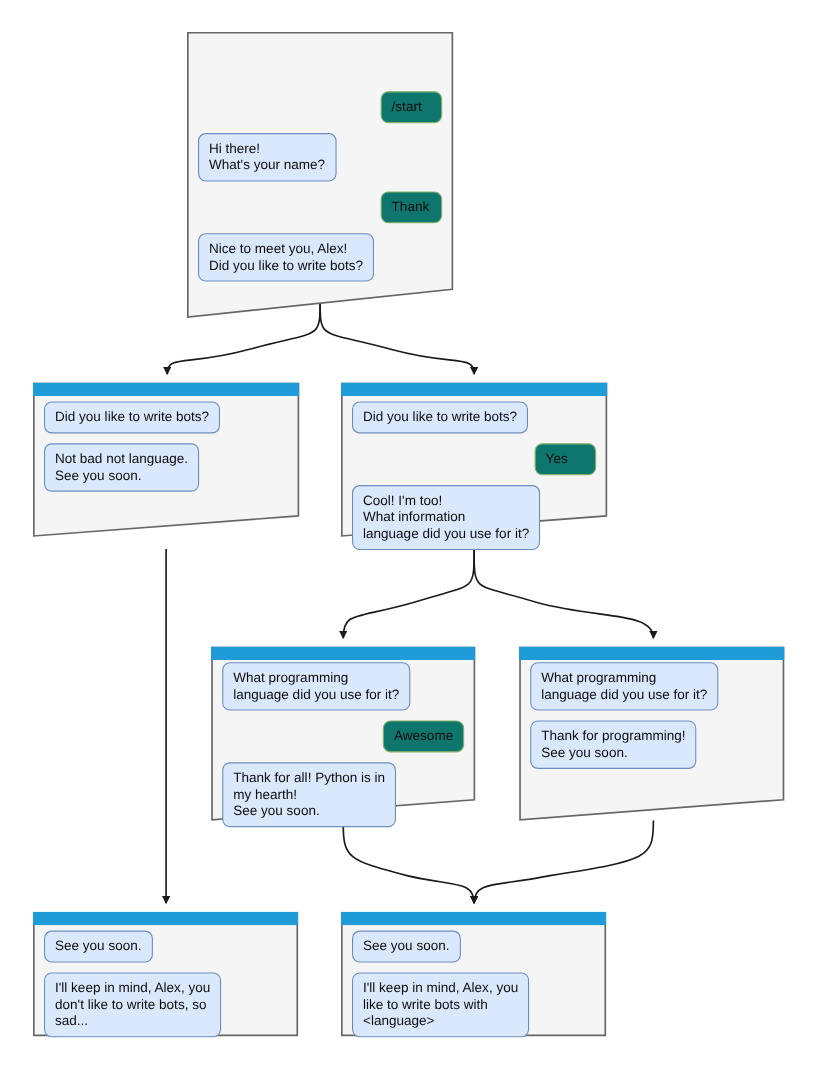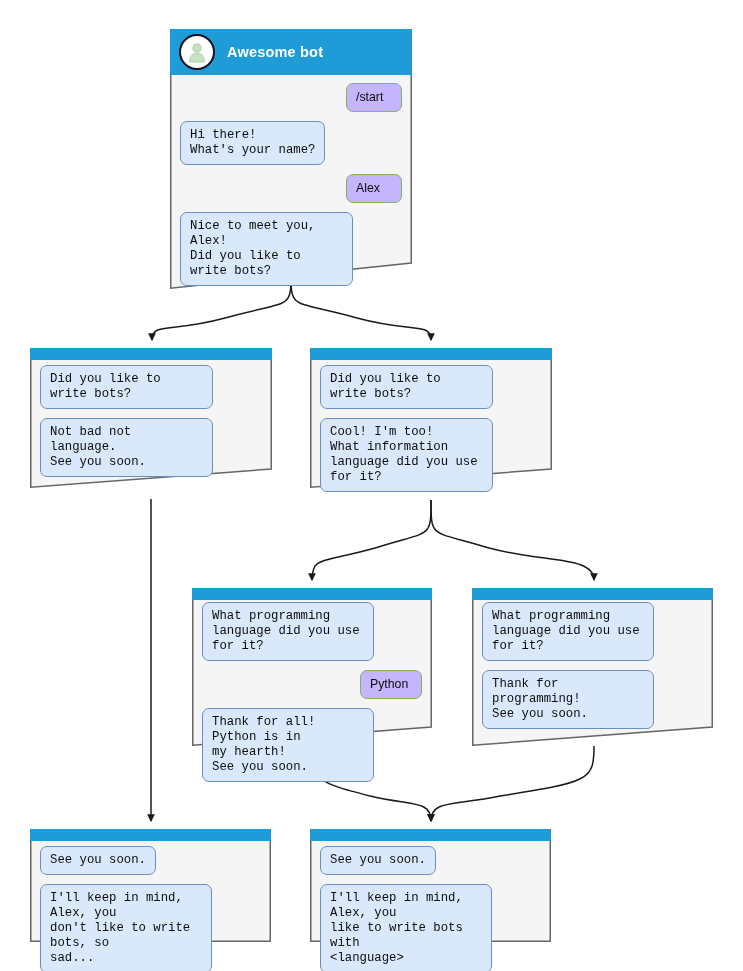--- a/index.html
+++ b/index.html
@@ -99,39 +99,39 @@
     left: 0;
     width: 100%;
     box-sizing: border-box;
     padding: 0 10px;
   }
 
   .msg-row {
     display: flex;
     margin-bottom: 9px;
   }
-  .msg-row.left  { justify-content: flex-start; font-family: Liberation Mono, monospace; }
+  .msg-row.left  { justify-content: flex-start; }
   .msg-row.right { justify-content: flex-end; }
 
   .bubble {
     font-size: 12.3px;
     line-height: 15px;
     color: #0c0c0c;
     padding: 6px 9px;
     border-radius: 7px;
     box-sizing: border-box;
     white-space: pre-line;
     max-width: 78%;
   }
   .bubble.bot {
     background: #dae8fc;
     border: 1px solid #6c8ebf;
   }
   .bubble.user {
-    background: #c4b5fd;
+    background: #0f766e;
     border: 1px solid #82b366;
     text-align: left;
     min-width: 56px;
   }
   .bubble.user.wide { min-width: 62px; }
 </style>
 </head>
 <body>
 
 <div id="canvas">
@@ -153,39 +153,30 @@
 
     <path d="M 312 748 C 312 780 316 782 370 796 C 412 806 431 800 431 821" fill="none" stroke="#1a1a1a" stroke-width="1.5" marker-end="url(#arrow)"></path>
     <path d="M 594 746 C 594 780 590 782 500 796 C 452 806 431 800 431 821" fill="none" stroke="#1a1a1a" stroke-width="1.5" marker-end="url(#arrow)"></path>
   </svg>
 
   <div class="card root" style="left:170px; top:29px; width:242px; height:260px;">
     <svg class="card-shape" viewBox="0 0 242 260" preserveAspectRatio="none">
       <polygon points="0.75,0.75 241.25,0.75 241.25,234 0.75,259.25" fill="#f5f5f5" stroke="#666666" stroke-width="1.5"></polygon>
     </svg>
     <div class="card-inner">
-      <div class="card-header">
-        <div class="avatar">
-          <svg width="22" height="22" viewBox="0 0 22 22" aria-hidden="true">
-            <circle cx="11" cy="7" r="4.1" fill="#c6e3c1" stroke="#a8cfa2" stroke-width="0.9"></circle>
-            <path d="M3.6 21 C3.6 14.6 7 12.2 11 12.2 C15 12.2 18.4 14.6 18.4 21 Z" fill="#c6e3c1" stroke="#a8cfa2" stroke-width="0.9"></path>
-          </svg>
-        </div>
-        <div class="bot-title">Awesome bot</div>
-      </div>
       <div class="msgs" style="top:54px;">
         <div class="msg-row right">
           <div class="bubble user">/start</div>
         </div>
         <div class="msg-row left">
           <div class="bubble bot">Hi there!
 What's your name?</div>
         </div>
         <div class="msg-row right">
-          <div class="bubble user">Alex</div>
+          <div class="bubble user">Thank</div>
         </div>
         <div class="msg-row left">
           <div class="bubble bot">Nice to meet you, Alex!
 Did you like to write bots?</div>
         </div>
       </div>
     </div>
   </div>
 
   <div class="card" style="left:30px; top:348px; width:242px; height:140px;">
@@ -209,20 +200,23 @@
   <div class="card" style="left:310px; top:348px; width:242px; height:140px;">
     <svg class="card-shape" viewBox="0 0 242 140" preserveAspectRatio="none">
       <polygon points="0.75,0.75 241.25,0.75 241.25,121 0.75,139.25" fill="#f5f5f5" stroke="#666666" stroke-width="1.5"></polygon>
     </svg>
     <div class="card-inner">
       <div class="card-header"></div>
       <div class="msgs" style="top:17px;">
         <div class="msg-row left">
           <div class="bubble bot">Did you like to write bots?</div>
         </div>
+        <div class="msg-row right">
+          <div class="bubble user">Yes</div>
+        </div>
         <div class="msg-row left">
           <div class="bubble bot">Cool! I'm too!
 What information
 language did you use for it?</div>
         </div>
       </div>
     </div>
   </div>
 
   <div class="card" style="left:192px; top:588px; width:240px; height:158px;">
@@ -230,21 +224,21 @@
       <polygon points="0.75,0.75 239.25,0.75 239.25,139 0.75,157.25" fill="#f5f5f5" stroke="#666666" stroke-width="1.5"></polygon>
     </svg>
     <div class="card-inner">
       <div class="card-header"></div>
       <div class="msgs" style="top:14px;">
         <div class="msg-row left">
           <div class="bubble bot">What programming
 language did you use for it?</div>
         </div>
         <div class="msg-row right">
-          <div class="bubble user wide">Python</div>
+          <div class="bubble user wide">Awesome</div>
         </div>
         <div class="msg-row left">
           <div class="bubble bot">Thank for all! Python is in
 my hearth!
 See you soon.</div>
         </div>
       </div>
     </div>
   </div>
 

